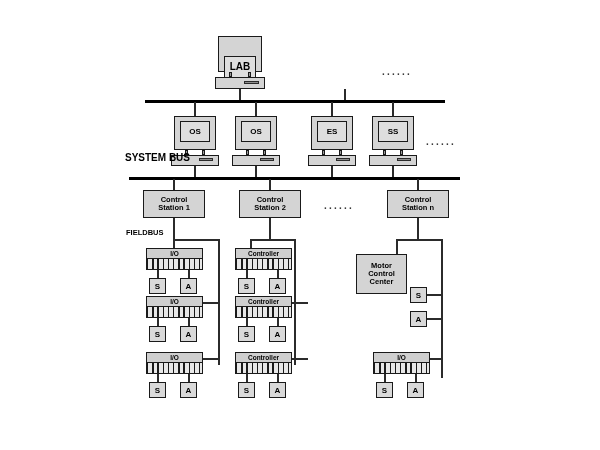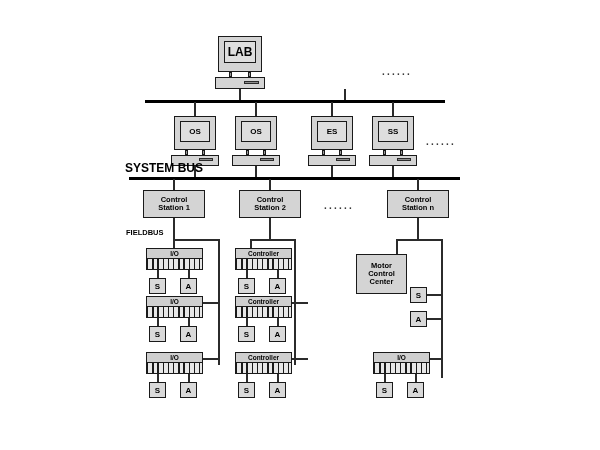--- a/index.html
+++ b/index.html
@@ -55,21 +55,21 @@
   .dots{position:absolute;color:#3a3a3a;letter-spacing:2.2px;
         font-weight:bold;white-space:nowrap;}
 </style>
 </head>
 <body>
 
 <div id="stage">
 
   <div class="pc" style="left:215px;top:36px;width:50px;height:50px;">
     <div class="mon" style="width:44px;height:36px;left:3px;"></div>
-    <div class="scr" style="left:9px;top:5px;width:32px;height:22px;font-size:12px;">LAB</div>
+    <div class="scr" style="left:9px;top:20px;width:32px;height:22px;font-size:10px;">LAB</div>
     <div class="leg" style="left:14px;top:36px;width:3px;height:5px;"></div>
     <div class="leg" style="left:33px;top:36px;width:3px;height:5px;"></div>
     <div class="base" style="left:0px;top:41px;width:50px;height:12px;"></div>
     <div class="slot" style="left:29px;top:45px;width:15px;height:3px;"></div>
   </div>
 
 
   <div class="dots abs" style="left:382px;top:66px;font-size:10px;">......</div>
 
   <div class="wire abs" style="left:239px;top:89px;width:1.6px;height:12px;"></div>
@@ -118,21 +118,21 @@
     <div class="slot" style="left:28px;top:42px;width:14px;height:3px;"></div>
   </div>
 
   <div class="dots abs" style="left:426px;top:136px;font-size:10px;">......</div>
 
   <div class="wire abs" style="left:194px;top:166px;width:1.6px;height:11px;"></div>
   <div class="wire abs" style="left:255px;top:166px;width:1.6px;height:11px;"></div>
   <div class="wire abs" style="left:331px;top:166px;width:1.6px;height:11px;"></div>
   <div class="wire abs" style="left:392px;top:166px;width:1.6px;height:11px;"></div>
 
-  <div class="lbl abs" style="left:125px;top:161px;font-size:12px;">SYSTEM BUS</div>
+  <div class="lbl abs" style="left:125px;top:152px;font-size:10px;">SYSTEM BUS</div>
   <div class="hbus abs" style="left:129px;top:177px;width:331px;height:2.6px;"></div>
 
   <div class="wire abs" style="left:173px;top:179px;width:1.6px;height:11px;"></div>
   <div class="wire abs" style="left:269px;top:179px;width:1.6px;height:11px;"></div>
   <div class="wire abs" style="left:417px;top:179px;width:1.6px;height:11px;"></div>
 
   <div class="box abs" style="left:143px;top:190px;width:62px;height:28px;font-size:7.5px;white-space:pre-line;">Control
 Station 1</div>
   <div class="box abs" style="left:239px;top:190px;width:62px;height:28px;font-size:7.5px;white-space:pre-line;">Control
 Station 2</div>

